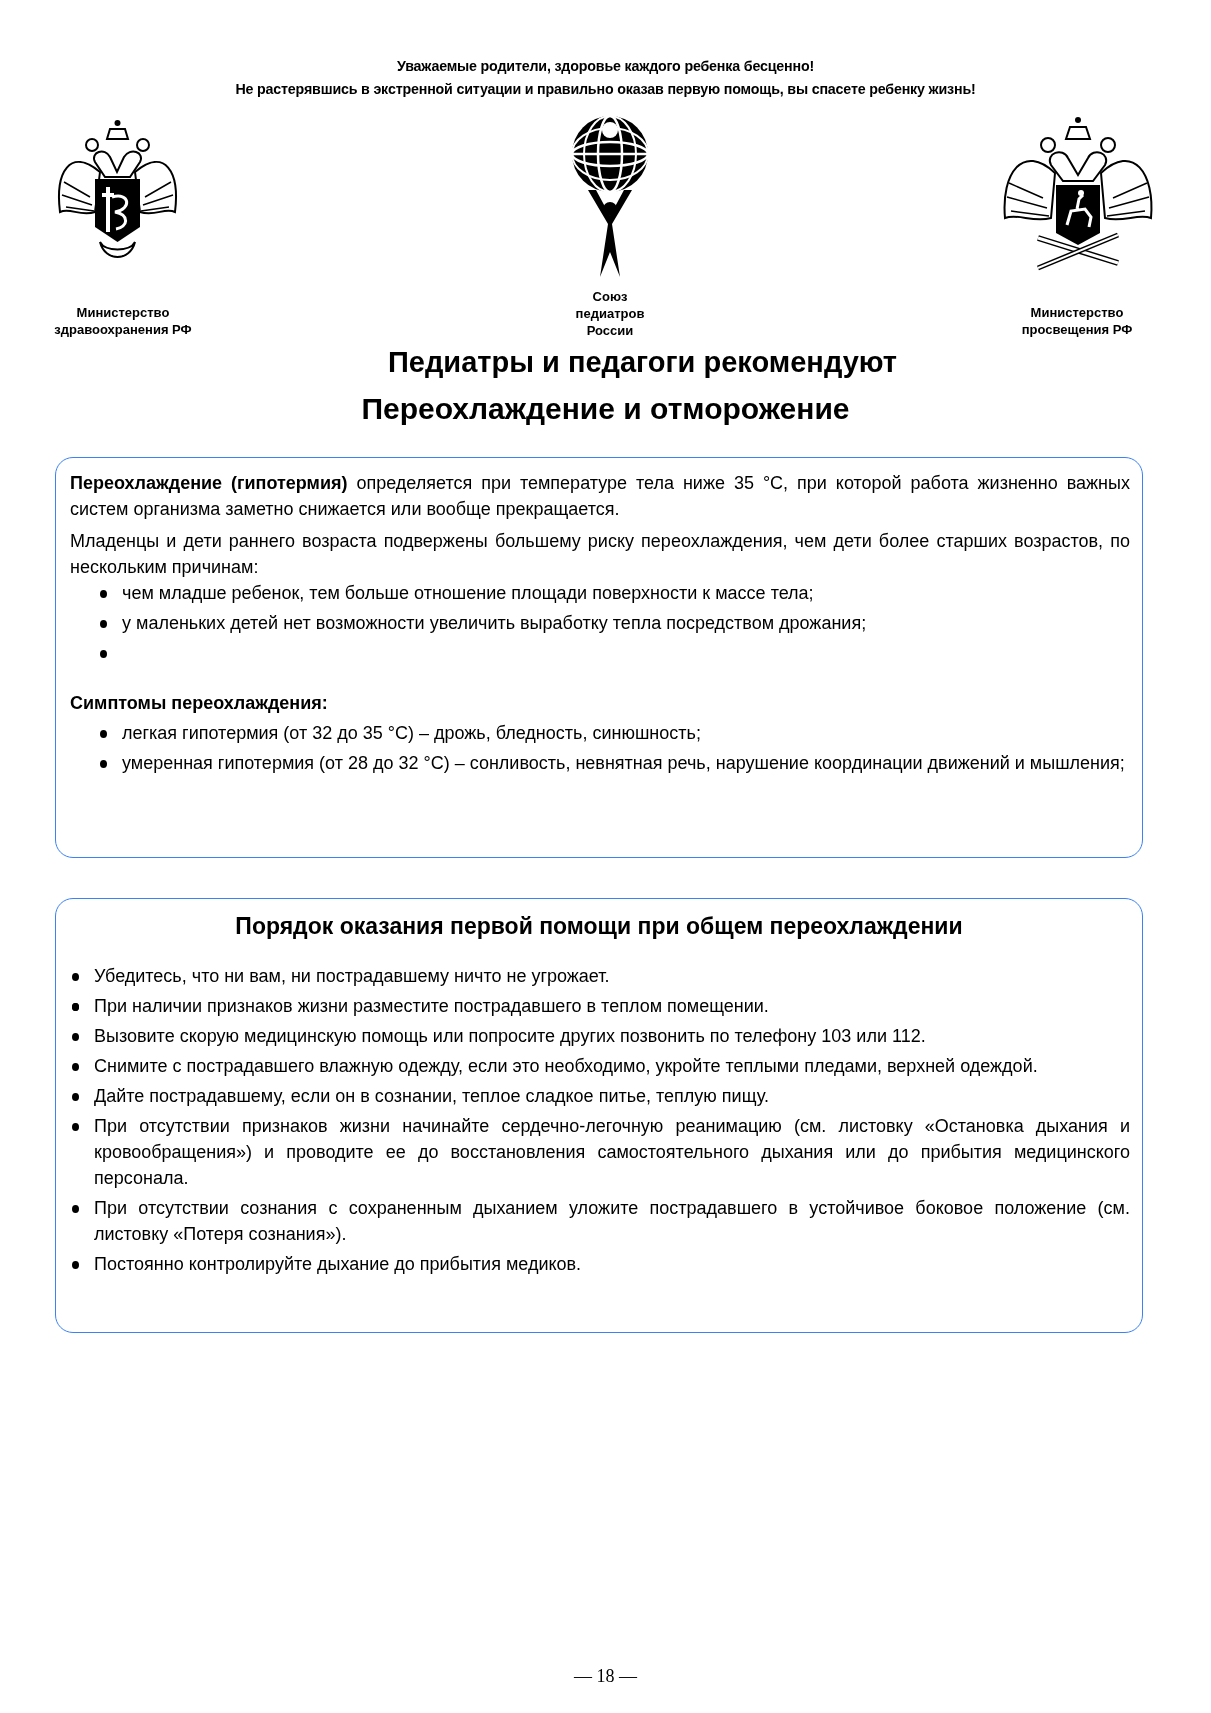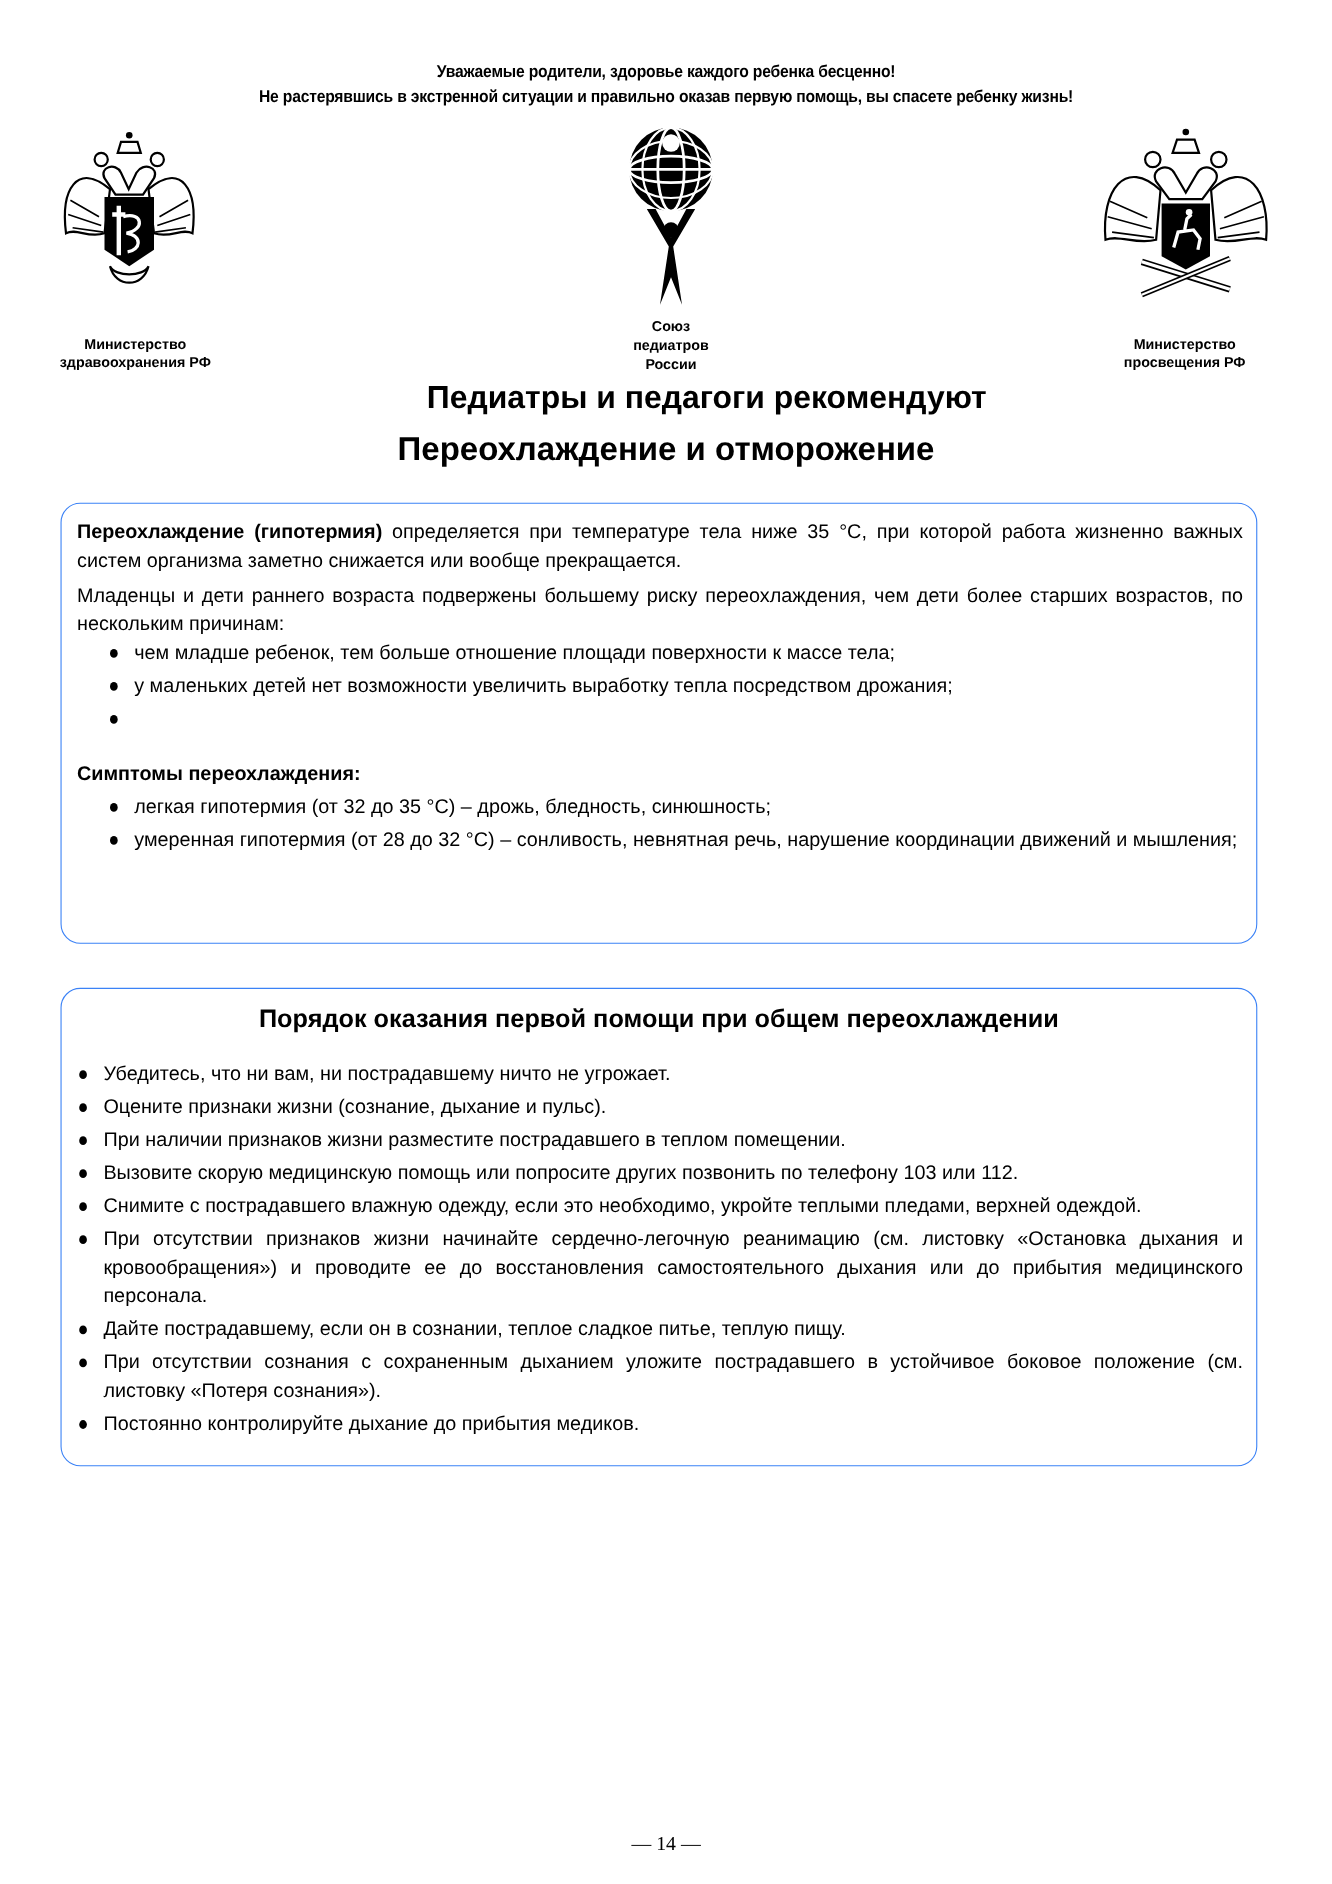--- a/index.html
+++ b/index.html
@@ -127,24 +127,24 @@
   <ul class="bullet-list" style="left:40px; right:12px; top:262px;">
     <li style="margin-bottom:4px;"><span class="dot"></span><span>легкая гипотермия (от 32 до 35 °C) – дрожь, бледность, синюшность;</span></li>
     <li style="margin-bottom:4px;"><span class="dot"></span><span>умеренная гипотермия (от 28 до 32 °C) – сонливость, невнятная речь, нарушение координации движений и мышления;</span></li>
   </ul>
 </div>
 
 <div class="box box2 sans">
   <div class="box-heading">Порядок оказания первой помощи при общем переохлаждении</div>
   <ul class="bullet-list" style="left:12px; right:12px; top:64px;">
     <li style="margin-bottom:4px;"><span class="dot"></span><span>Убедитесь, что ни вам, ни пострадавшему ничто не угрожает.</span></li>
-    <li style="margin-bottom:4px;"><span class="dot"></span><span>Оцените признаки жизни (сознание, дыхание и пульс).</span></li>
+    <li style="margin-bottom:4px;"><span class="dot"></span></li>
     <li style="margin-bottom:4px;"><span class="dot"></span><span>При наличии признаков жизни разместите пострадавшего в теплом помещении.</span></li>
     <li style="margin-bottom:4px;"><span class="dot"></span><span>Вызовите скорую медицинскую помощь или попросите других позвонить по телефону 103 или 112.</span></li>
     <li style="margin-bottom:4px;"><span class="dot"></span><span>Снимите с пострадавшего влажную одежду, если это необходимо, укройте теплыми пледами, верхней одеждой.</span></li>
+    <li style="margin-bottom:4px;"><span class="dot"></span><span>Дайте пострадавшему, если он в сознании, теплое сладкое питье, теплую пищу.</span></li>
     <li style="margin-bottom:4px;"><span class="dot"></span><span>При отсутствии признаков жизни начинайте сердечно-легочную реанимацию (см. листовку «Остановка дыхания и кровообращения») и проводите ее до восстановления самостоятельного дыхания или до прибытия медицинского персонала.</span></li>
-    <li style="margin-bottom:4px;"><span class="dot"></span><span>Дайте пострадавшему, если он в сознании, теплое сладкое питье, теплую пищу.</span></li>
     <li style="margin-bottom:4px;"><span class="dot"></span><span>При отсутствии сознания с сохраненным дыханием уложите пострадавшего в устойчивое боковое положение (см. листовку «Потеря сознания»).</span></li>
     <li><span class="dot"></span><span>Постоянно контролируйте дыхание до прибытия медиков.</span></li>
   </ul>
 </div>
 
-<div class="page-num">— 14 —</div>
+<div class="page-num">— 18 —</div>
 
 </body></html>

